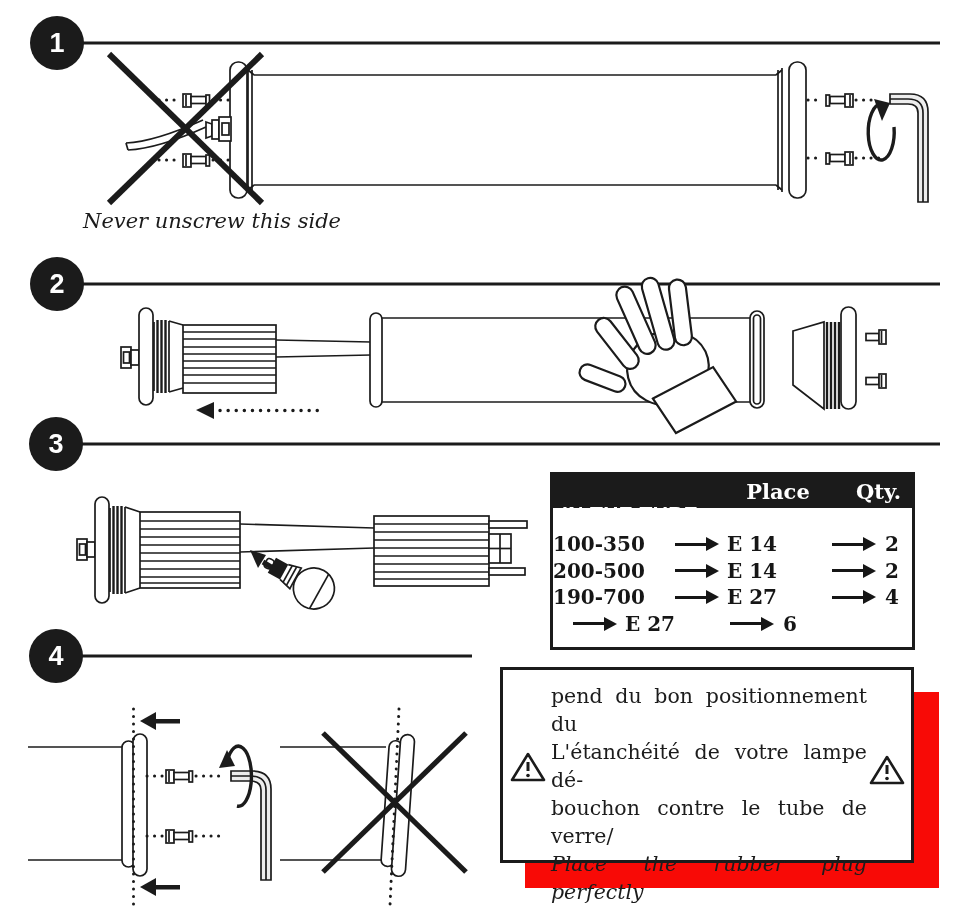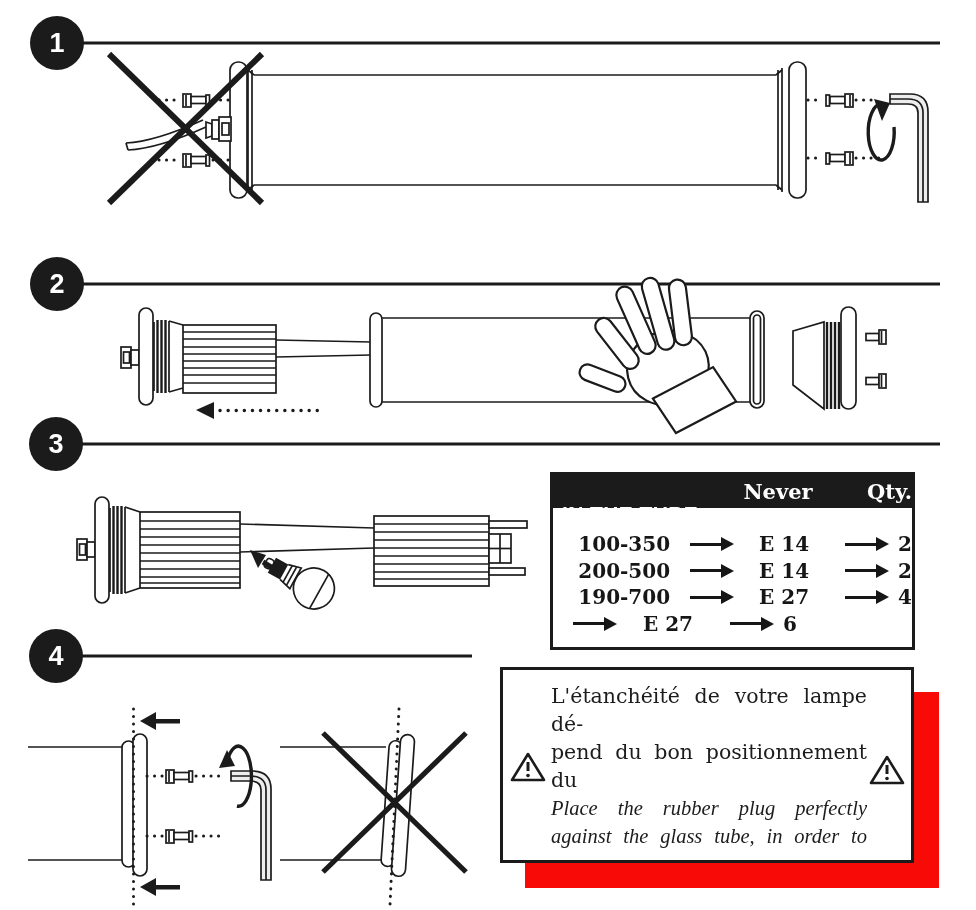--- a/index.html
+++ b/index.html
@@ -43,30 +43,30 @@
     display:flex;align-items:center;
   }
   .bt-title{
     font:700 21px "Liberation Sans", sans-serif;letter-spacing:.4px;margin-left:9px;margin-top:45px;
   }
   .bt-col-type{
     position:absolute;left:177px;width:96px;text-align:center;
     font:700 21px "DejaVu Serif", serif;
   }
   .bt-col-qty{
-    position:absolute;right:0;font:700 21px "DejaVu Serif", serif;
+    position:absolute;right:11px;font:700 21px "DejaVu Serif", serif;
   }
   .bt-rows{margin-top:23px;}
   .bt-row{
     height:26.5px;display:flex;align-items:center;
     font-weight:700;font-size:20px;color:#161616;
   }
-  .c-size{width:102px;text-align:right;margin-left:16px;}
+  .c-size{width:102px;text-align:left;}
   .c-a1{width:72px;display:flex;justify-content:center;}
-  .c-type{width:86px;text-align:center;}
+  .c-type{width:86px;}
   .c-a2{width:70px;display:flex;justify-content:center;}
   .c-qty{flex:1;text-align:left;padding-left:2px;}
   .t-arrow{width:32px;height:3px;background:#161616;position:relative;}
   .t-arrow::after{
     content:'';position:absolute;right:-12px;top:-5.5px;width:0;height:0;
     border-left:13px solid #161616;border-top:7px solid transparent;border-bottom:7px solid transparent;
   }
 
   
   .warning-box{
@@ -75,21 +75,21 @@
     box-shadow:25px 25px 0 0 var(--red);
   }
   .warn-tri{position:absolute;}
   .warn-tri.left{left:6px;top:80px;}
   .warn-tri.right{right:5px;top:83px;}
   .w-text{
     position:absolute;left:48px;right:44px;top:12px;
     font-size:20.5px;line-height:28px;color:#1c1c1c;
   }
   .jl{text-align:justify;text-align-last:justify;}
-  .w-en{font-style:italic;font-family:Liberation Serif, serif;}
+  .w-en{font-style:italic;}
 </style>
 </head>
 <body>
 
 <div class="page">
 
   <svg class="art" width="976" height="910" viewBox="0 0 976 910" stroke="#1b1b1b" fill="none" stroke-width="1.7">
 
     <g stroke-width="3.2">
       <line x1="80" y1="43" x2="940" y2="43"></line>
@@ -316,26 +316,27 @@
       <span>2</span>
     </div>
   <div class="badge badge-3">
       <span>3</span>
     </div>
   <div class="badge badge-4">
       <span>4</span>
     </div>
 
   <div class="caption">
+    <div class="en">Never unscrew this side</div>
   </div>
 
   <div class="bulb-table">
     <div class="bt-head">
       <span class="bt-title">IN THE TUBE</span>
-      <span class="bt-col-type">Never</span>
+      <span class="bt-col-type">Place</span>
       <span class="bt-col-qty">Qty.</span>
     </div>
     <div class="bt-rows">
       <div class="bt-row">
         <span class="c-size">100-350</span>
         <span class="c-a1">
             <span class="t-arrow"></span>
           </span>
         <span class="c-type">E 14</span>
         <span class="c-a2">
@@ -383,21 +384,22 @@
       <path d="M19 4 L35 30 L3 30 Z" stroke-width="2.6" stroke-linejoin="round"></path>
       <line x1="19" y1="12" x2="19" y2="21" stroke-width="3"></line>
       <circle cx="19" cy="25.5" r="1.8" fill="#1b1b1b" stroke="none"></circle>
     </svg>
     <svg class="warn-tri right" width="38" height="34" viewBox="0 0 38 34" fill="none" stroke="#1b1b1b">
       <path d="M19 4 L35 30 L3 30 Z" stroke-width="2.6" stroke-linejoin="round"></path>
       <line x1="19" y1="12" x2="19" y2="21" stroke-width="3"></line>
       <circle cx="19" cy="25.5" r="1.8" fill="#1b1b1b" stroke="none"></circle>
     </svg>
     <div class="w-text">
+      <div class="jl w-fr">pend du bon positionnement du</div>
       <div class="jl w-fr">L'étanchéité de votre lampe dé-</div>
-      <div class="jl w-fr">pend du bon positionnement du</div>
+      <div class="jl w-fr">bouchon contre le tube de verre/</div>
       <div class="jl w-en">Place the rubber plug perfectly</div>
       <div class="jl w-en">against the glass tube, in order to</div>
 
     </div>
   </div>
 
 </div>
 
 </body></html>

